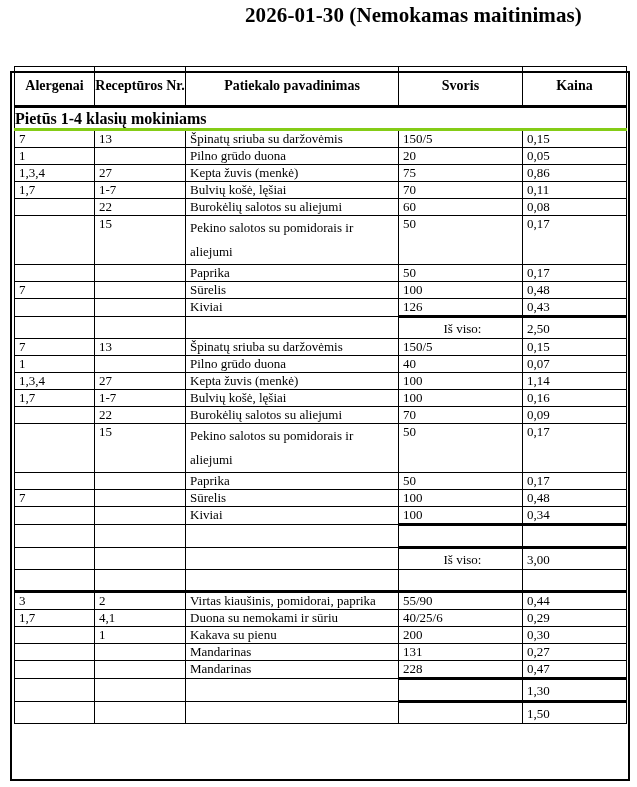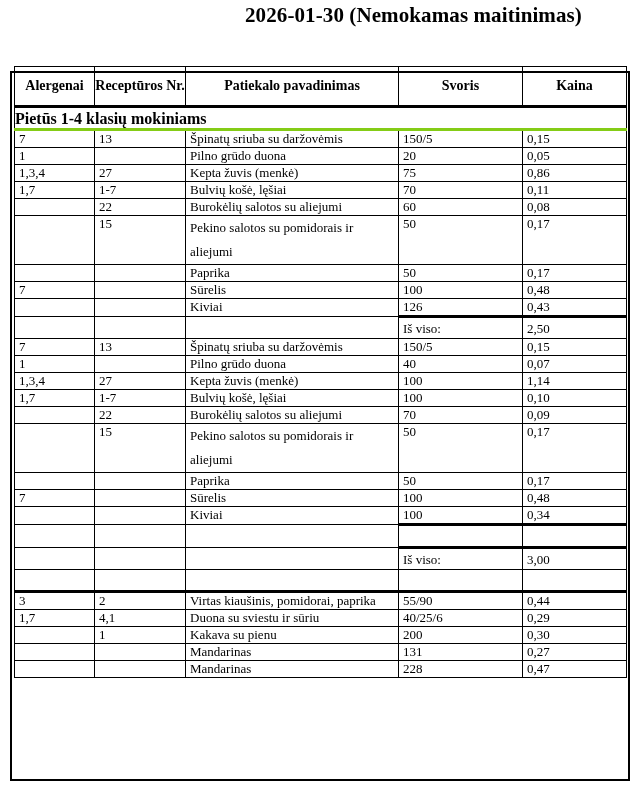--- a/index.html
+++ b/index.html
@@ -34,21 +34,21 @@
     tr.section td {
       text-align: left; font-weight: bold; font-size: 16px; height: 20px;
       vertical-align: middle; padding: 0; border-top: 3px solid #000; border-bottom: 3px solid #84cc16;
     }
     tr.item td { height: 16px; }
     tr.item td.wrap { white-space: normal; line-height: 24px; margin-left: 20px; }
     tr.item.tall td { height: 32px; }
     tr.blank td { height: 20px; }
     tr.total td { height: 20px; vertical-align: middle; }
     td.thick-top { border-top: 3px solid #000 !important; }
-    td.right { text-align: left; padding-right: 4px; }
+    td.right { text-align: center; padding-right: 4px; }
     tr.spacer td { height: 20px; border-bottom: 3px solid #000; }
   </style>
 </head>
 <body>
 
 <div class="title">2026-01-30 (Nemokamas maitinimas)</div>
 <div class="outer"></div>
 
 <div class="inner">
 <table class="menu">
@@ -159,21 +159,21 @@
           <td>27</td>
           <td>Kepta žuvis (menkė)</td>
           <td>100</td>
           <td>1,14</td>
         </tr>
         <tr class="item">
           <td>1,7</td>
           <td>1-7</td>
           <td>Bulvių košė, lęšiai</td>
           <td>100</td>
-          <td>0,10</td>
+          <td>0,16</td>
         </tr>
         <tr class="item">
           <td></td>
           <td>22</td>
           <td>Burokėlių salotos su aliejumi</td>
           <td>70</td>
           <td>0,09</td>
         </tr>
         <tr class="item tall">
           <td></td>
@@ -227,21 +227,21 @@
         <tr class="item">
           <td>3</td>
           <td>2</td>
           <td>Virtas kiaušinis, pomidorai, paprika</td>
           <td>55/90</td>
           <td>0,44</td>
         </tr>
         <tr class="item">
           <td>1,7</td>
           <td>4,1</td>
-          <td>Duona su sviestu ir sūriu</td>
+          <td>Duona su nemokami ir sūriu</td>
           <td>40/25/6</td>
           <td>0,29</td>
         </tr>
         <tr class="item">
           <td></td>
           <td>1</td>
           <td>Kakava su pienu</td>
           <td>200</td>
           <td>0,30</td>
         </tr>
@@ -251,16 +251,30 @@
           <td>Mandarinas</td>
           <td>131</td>
           <td>0,27</td>
         </tr>
         <tr class="item">
           <td></td>
           <td></td>
           <td>Mandarinas</td>
           <td>228</td>
           <td>0,47</td>
+        </tr>
+        <tr class="total">
+          <td></td>
+          <td></td>
+          <td></td>
+          <td class="thick-top"></td>
+          <td class="thick-top">1,30</td>
+        </tr>
+        <tr class="total">
+          <td></td>
+          <td></td>
+          <td></td>
+          <td class="thick-top right"></td>
+          <td class="thick-top">1,50</td>
         </tr>
       </tbody>
 </table>
 </div>
 
 </body></html>

